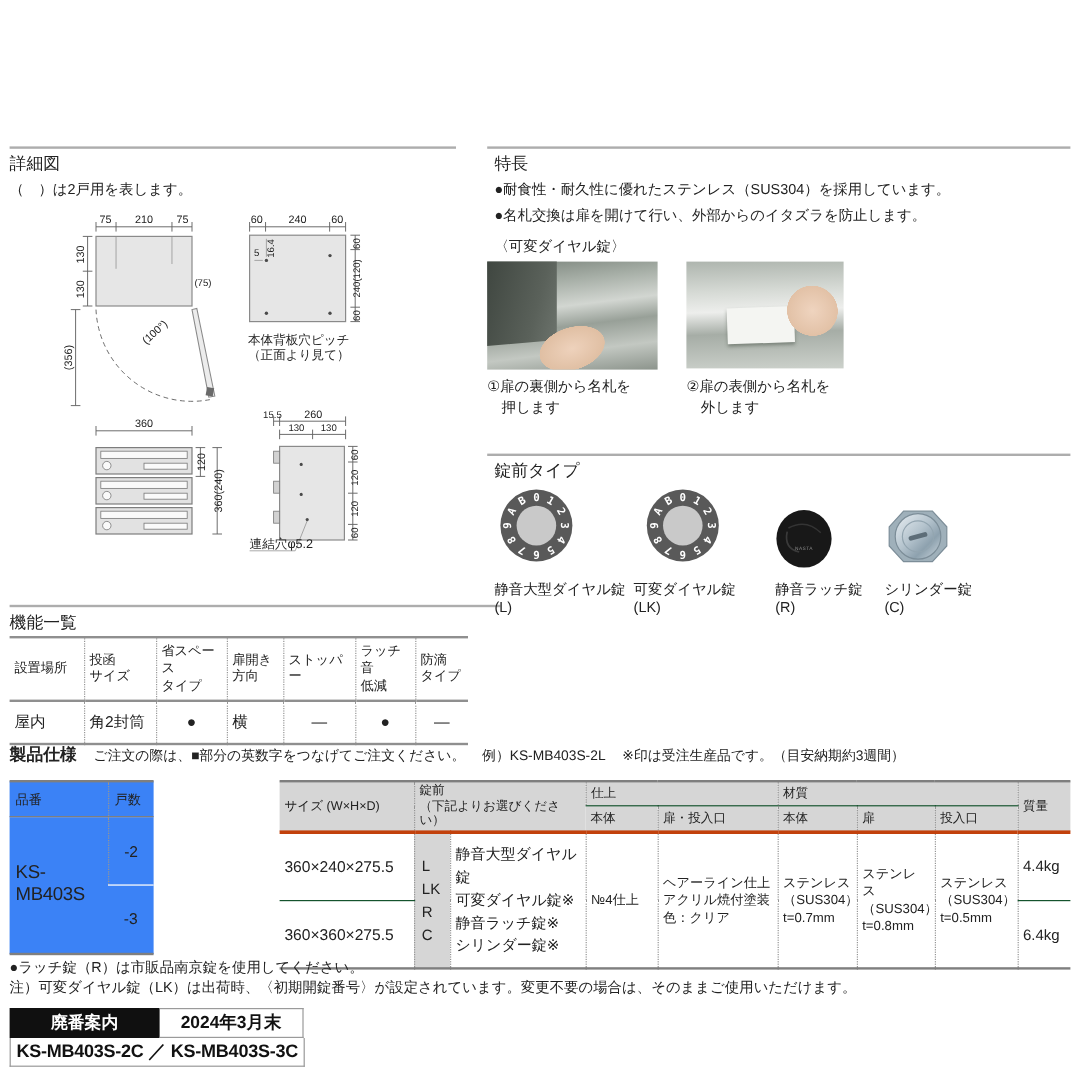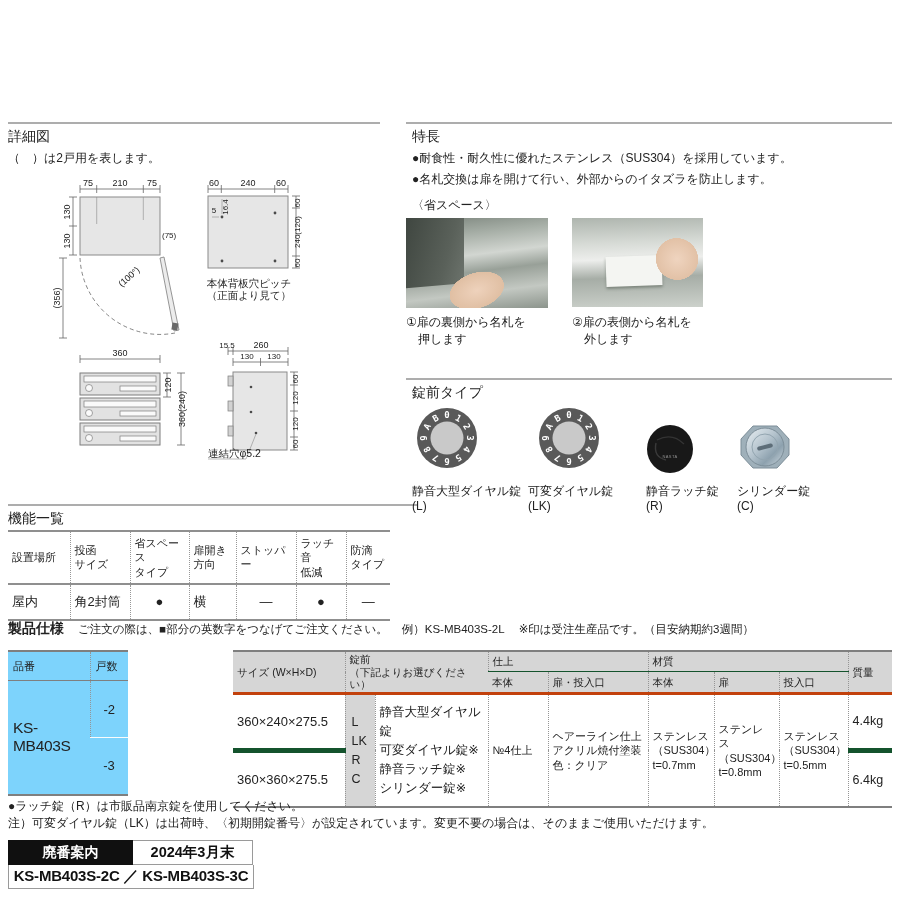--- a/index.html
+++ b/index.html
@@ -26,35 +26,35 @@
   table{border-collapse:collapse;table-layout:fixed;}
   .tf{position:absolute;left:8px;top:530px;width:382px;border-top:2px solid #8f8f8f;border-bottom:2px solid #8f8f8f;}
   .tf th{font-size:11px;font-weight:normal;text-align:left;padding:4px 4px;color:#222;
          border-bottom:2px solid #8f8f8f;line-height:1.3;vertical-align:middle;}
   .tf td{font-size:13px;color:#222;padding:4px 4px;height:26px;vertical-align:middle;}
   .tf th + th, .tf td + td{border-left:1px dotted #979797;}
   .tf .ctr{text-align:center;}
 
   
   .t1{position:absolute;left:8px;top:650px;width:120px;border-top:2px solid #7f7f7f;border-bottom:2px solid #7f7f7f;}
-  .t1 th,.t1 td{background:#7dd3fc;color:#222;vertical-align:middle;}
+  .t1 th,.t1 td{background:#3b82f6;color:#222;vertical-align:middle;}
   .t1 th{font-size:11px;font-weight:normal;text-align:left;padding:2px 5px;border-bottom:1px solid #7f7f7f;height:24px;}
   .t1 td + td,.t1 th + th{border-left:1px dotted #959595;}
   .t1 .pn{font-size:15.5px;letter-spacing:-0.3px;padding-left:5px;}
   .t1 .drs{font-size:13px;text-align:center;}
   .t1 .rsep{border-bottom:1px solid #fbfbfb;}
 
   .t2{position:absolute;left:233px;top:650px;width:659px;border-top:2px solid #7f7f7f;border-bottom:2px solid #7f7f7f;}
   .t2 th{background:#d6d6d6;font-size:10.5px;font-weight:normal;text-align:left;color:#222;
          padding:1px 4px;line-height:1.2;vertical-align:middle;}
   .t2 td{font-size:12px;color:#222;vertical-align:middle;padding:1px 4px;}
   .t2 th + th,.t2 th + td,.t2 td + td,.t2 td + th{border-left:1px dotted #959595;}
   .t2 .hdr-bot{border-bottom:3px solid #c2410c;}
   .t2 .grp{border-bottom:1px solid #14532d;}
-  .t2 .rsep{border-bottom:5px solid #14532d;}
+  .t2 .rsep{border-bottom:1px solid #14532d;}
   .t2 .szv{font-size:13px;}
   .t2 .lockletters{background:#d6d6d6;padding-left:6px;}
   .t2 .lockletters div,.t2 .locknames div{line-height:19px;font-size:12.5px;}
   .t2 .fine{font-size:11px;line-height:1.28;}
   .t2 .wt{font-size:12.5px;}
 
   
   .photo{position:absolute;overflow:hidden;}
   .photo1{left:406px;top:218px;width:142px;height:90px;
     background:linear-gradient(173deg,#79827a 0%,#a7afa7 22%,#d2d6d1 42%,#98a098 58%,#c3c8c2 78%,#8c948c 100%);}
@@ -268,21 +268,21 @@
     </tr>
   </tbody>
     </table>
 
   <div class="rule" style="left:406px;top:122px;width:486px;"></div>
   <div class="sec-title" style="left:412px;top:128px;">特長</div>
   <div class="abs small" style="left:412px;top:148px;line-height:21px;">
     <div>●耐食性・耐久性に優れたステンレス（SUS304）を採用しています。</div>
     <div>●名札交換は扉を開けて行い、外部からのイタズラを防止します。</div>
   </div>
-  <div class="abs small" style="left:412px;top:197px;">〈省スペース〉</div>
+  <div class="abs small" style="left:412px;top:197px;">〈可変ダイヤル錠〉</div>
 
   <div class="photo photo1"></div>
   <div class="photo photo2"></div>
   <div class="caption" style="left:572px;top:314px;">②扉の表側から名札を
 　外します</div>
   <div class="caption" style="left:406px;top:314px;">①扉の裏側から名札を
 　押します</div>
 
   <div class="rule" style="left:406px;top:378px;width:486px;"></div>
   <div class="sec-title" style="left:412px;top:384px;">錠前タイプ</div>

